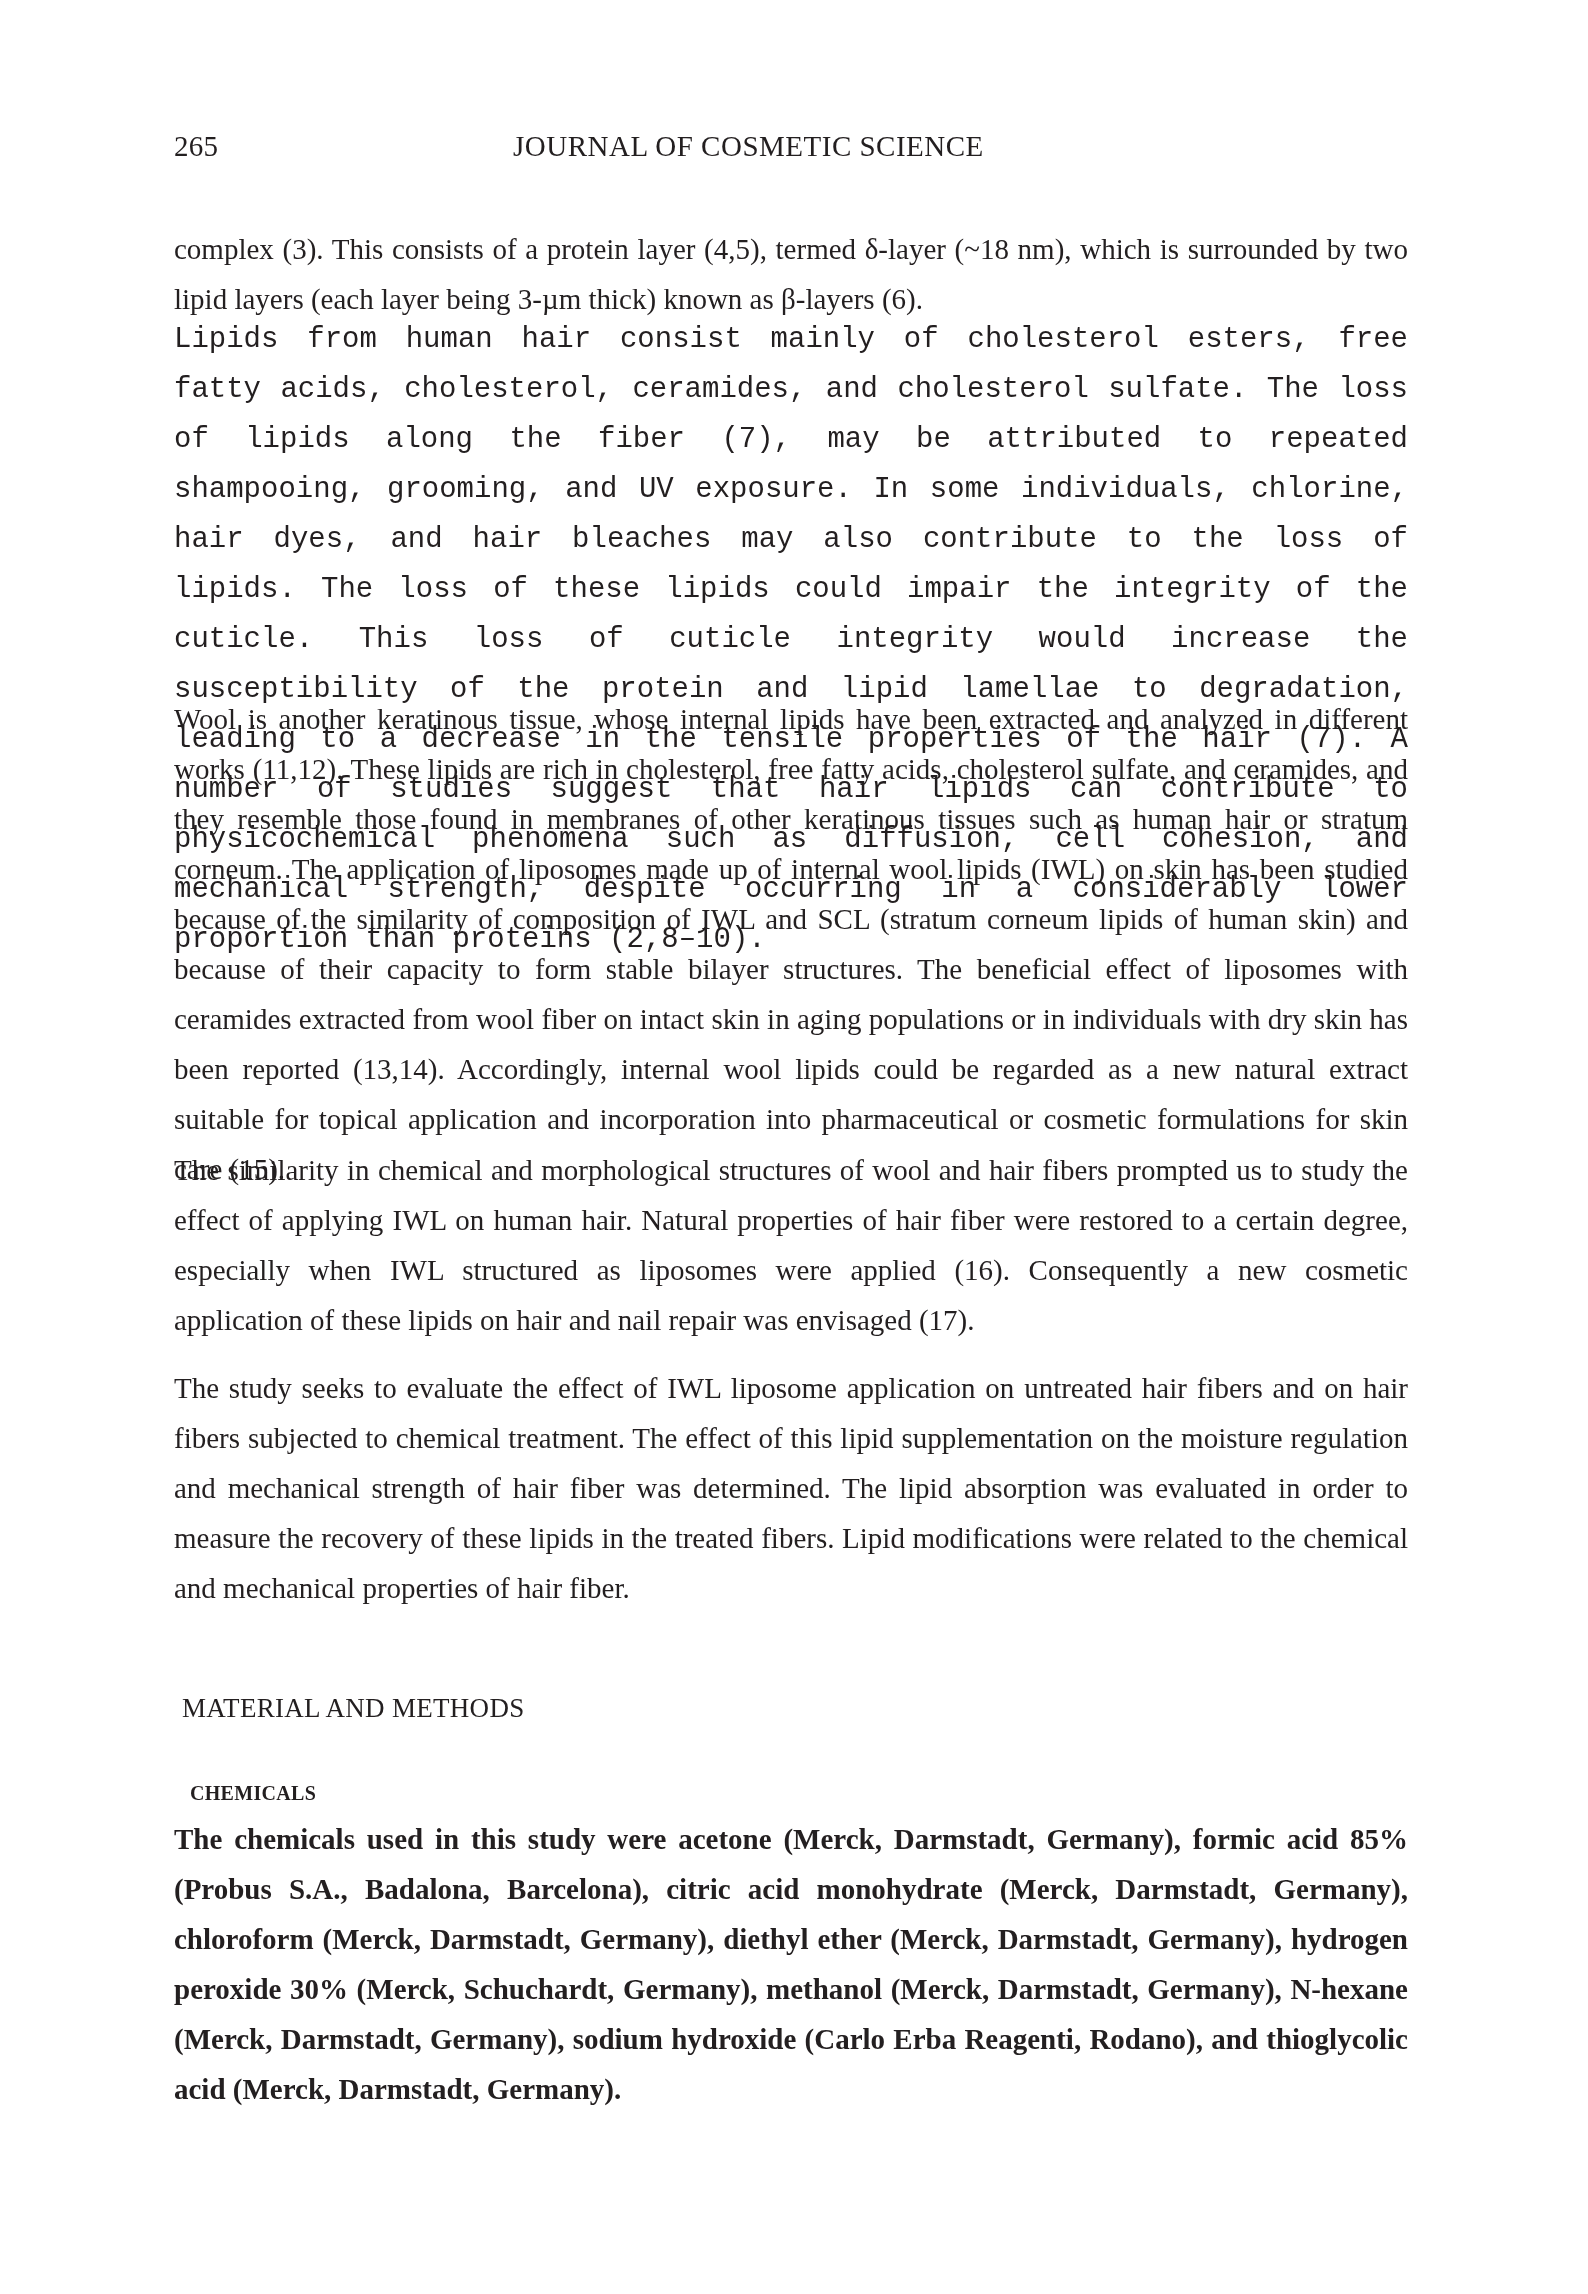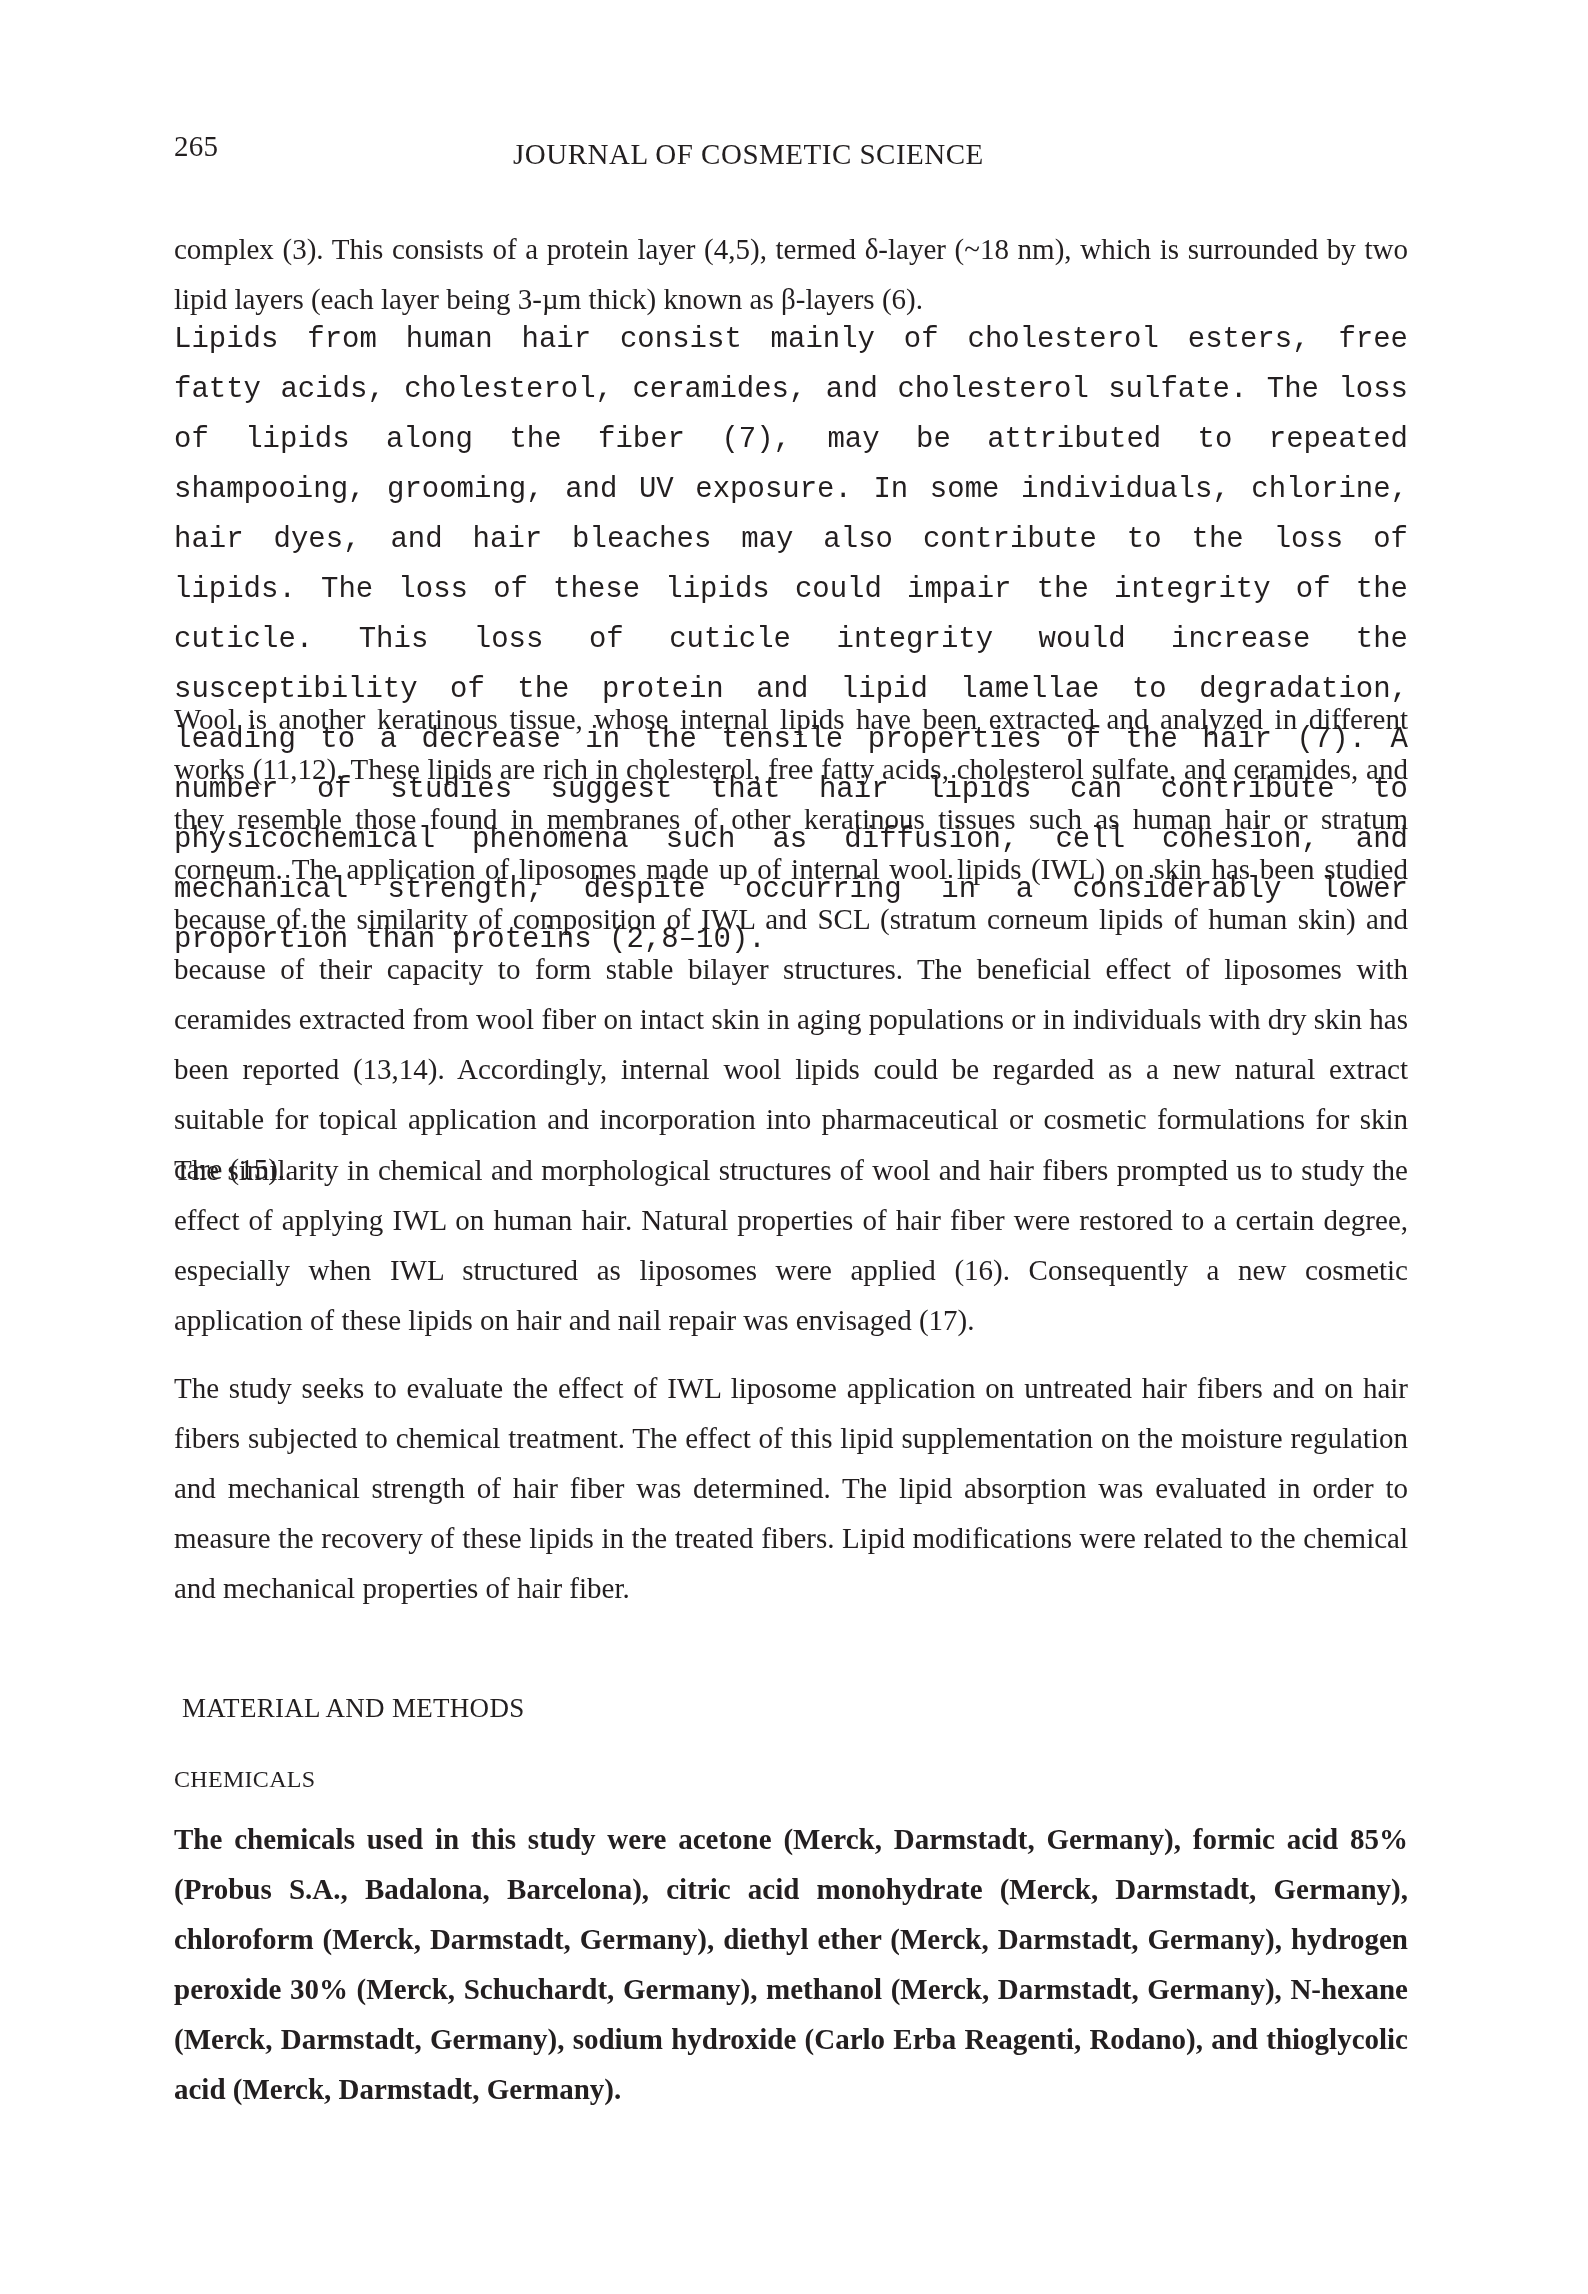--- a/index.html
+++ b/index.html
@@ -33,21 +33,20 @@
   .page-number {
     position: absolute;
     left: 0;
     top: 0;
   }
   .journal-title {
     position: absolute;
     left: 339px;
     top: 0;
     letter-spacing: 0.5px;
-    margin-top: 8px;
   }
   .body-text {
     position: absolute;
     left: 0;
     width: 1234px;
     font-size: 29px;
     line-height: 50px;
     text-align: justify;
     hyphens: manual;
     margin: 0;
@@ -64,24 +63,24 @@
     top: 1693px;
     font-size: 27px;
     letter-spacing: 0.3px;
     margin: 0;
     font-weight: normal;
   }
   .subsection-heading {
     position: absolute;
     left: 0;
     top: 1766px;
-    font-size: 24px;
+    font-size: 20px;
     letter-spacing: 0.3px;
-    margin: 0;
-    font-weight: normal;
+    margin: 16px;
+    font-weight: bold;
   }
 </style>
 </head>
 <body>
 
 <div class="page">
 
   <div class="running-head">
     <span class="page-number">265</span>
     <span class="journal-title">JOURNAL OF COSMETIC SCIENCE</span>

